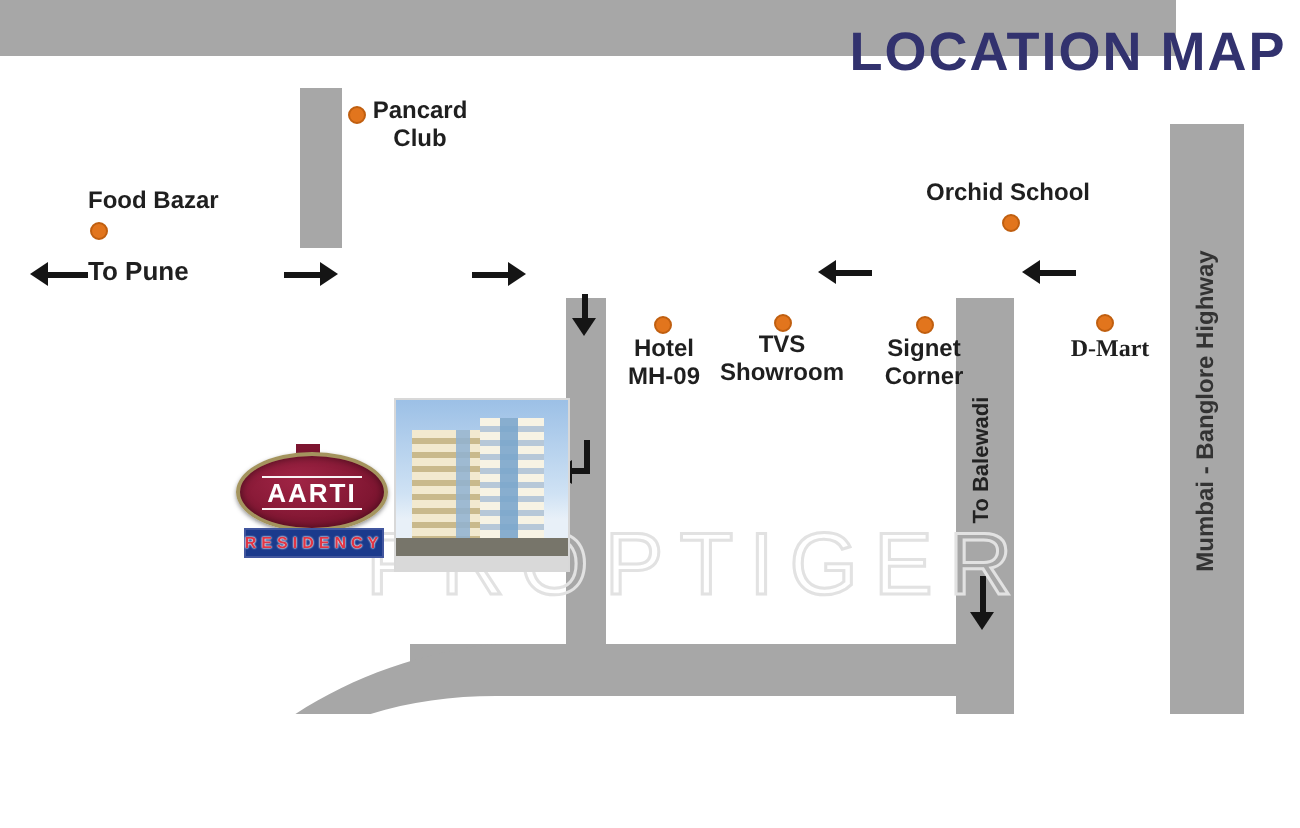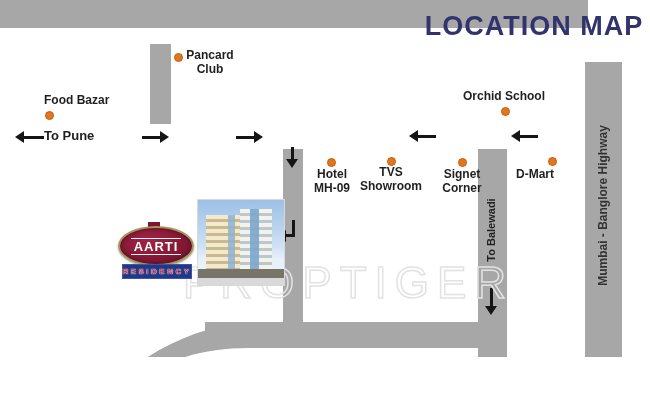--- a/index.html
+++ b/index.html
@@ -37,21 +37,21 @@
   #dot-foodbazar{left:45px;top:111px;}
   #lbl-topune{left:44px;top:128px;width:70px;font-size:13px;text-align:left;}
   #lbl-orchid{left:455px;top:89px;width:98px;}
   #dot-orchid{left:501px;top:107px;}
   #lbl-hotel{left:309px;top:167px;width:46px;}
   #dot-hotel{left:327px;top:158px;}
   #lbl-tvs{left:359px;top:165px;width:64px;text-align:center;}
   #dot-tvs{left:387px;top:157px;}
   #lbl-signet{left:436px;top:167px;width:52px;}
   #dot-signet{left:458px;top:158px;}
-  #lbl-dmart{left:506px;top:167px;width:58px;}
+  #lbl-dmart{left:526px;top:167px;width:58px;font-family:Liberation Serif, serif;}
   #dot-dmart{left:548px;top:157px;}
   #lbl-bottom{left:212px;top:328px;width:262px;font-size:12px;color:#3c3c3c;text-align:center;}
   #lbl-balewadi{left:437px;top:223px;width:110px;height:14px;transform:rotate(-90deg);font-size:11px;color:#222;}
   #lbl-highway{left:518px;top:198px;width:170px;height:15px;transform:rotate(-90deg);font-size:12px;color:#333;}
   
   #page-title{position:absolute;left:424px;top:11px;width:220px;font-size:27px;font-weight:bold;letter-spacing:1px;color:#32326e;text-align:center;}
   #watermark{position:absolute;left:183px;top:258px;font-size:44px;font-weight:400;letter-spacing:8px;color:rgba(255,255,255,0);-webkit-text-stroke:1.5px #e2e2e2;pointer-events:none;}
   
   #logo{position:absolute;left:112px;top:220px;width:90px;height:56px;}
   #logo .notch{position:absolute;left:36px;top:2px;width:12px;height:8px;background:#7d1530;}

